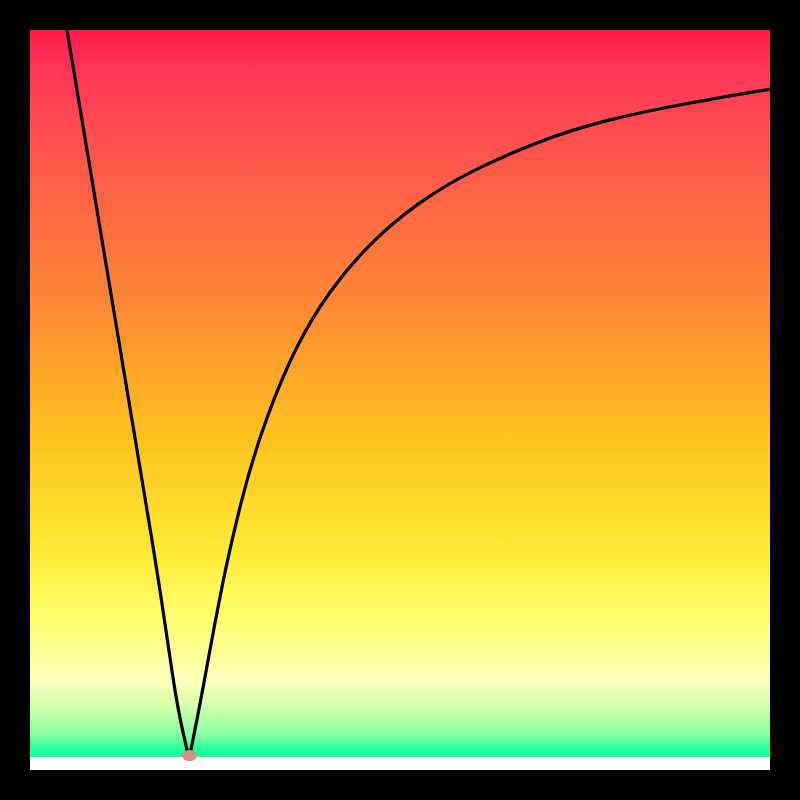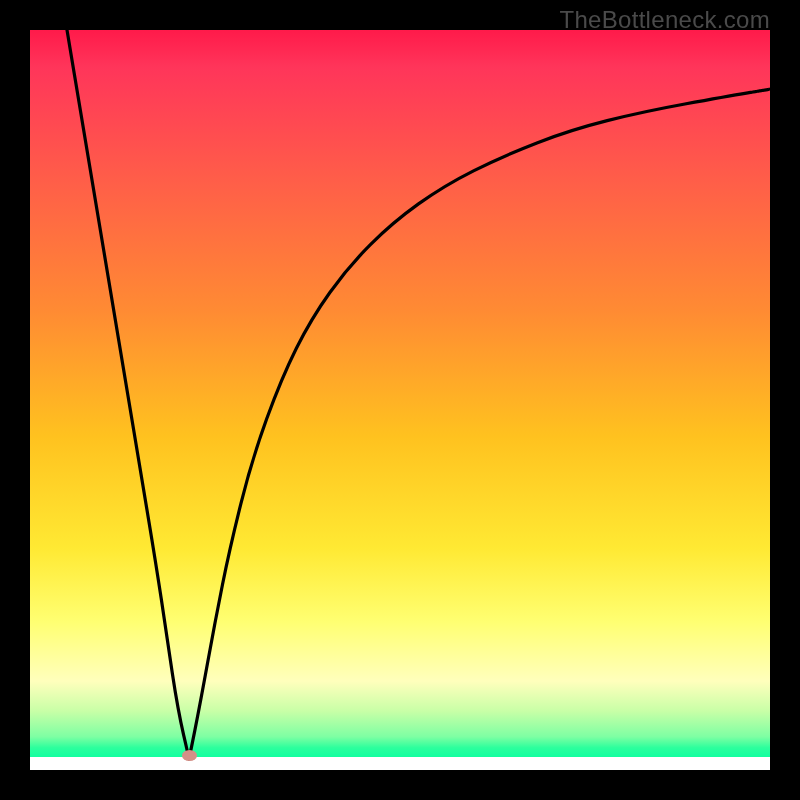--- a/index.html
+++ b/index.html
@@ -72,14 +72,13 @@
 
   <div class="plot-area"></div>
 
   <svg class="curve-svg" viewBox="0 0 740 740" preserveAspectRatio="none">
     <path id="left-path" fill="none" stroke="#000" stroke-width="3.2" stroke-linecap="round" d="M 37.0 0.0 Q 37.0 0.0 44.4 44.4 Q 51.8 88.8 59.2 133.2 Q 66.6 177.6 74.0 222.0 Q 81.4 266.4 88.8 310.8 Q 96.2 355.2 103.6 399.6 Q 111.0 444.0 118.4 488.4 Q 125.8 532.8 131.4 569.8 Q 136.9 606.8 142.4 643.8 Q 148.0 680.8 153.6 704.8 T 159.1 728.9"></path>
     <path id="right-path" fill="none" stroke="#000" stroke-width="3.2" stroke-linecap="round" d="M 159.1 728.9 Q 159.1 728.9 164.7 701.1 Q 170.2 673.4 177.6 632.7 Q 185.0 592.0 192.4 555.0 Q 199.8 518.0 210.9 473.6 Q 222.0 429.2 236.8 388.5 Q 251.6 347.8 266.4 318.2 Q 281.2 288.6 299.7 262.7 Q 318.2 236.8 340.4 214.6 Q 362.6 192.4 388.5 173.9 Q 414.4 155.4 444.0 140.6 Q 473.6 125.8 506.9 112.9 Q 540.2 99.9 577.2 90.6 Q 614.2 81.4 654.9 74.0 Q 695.6 66.6 717.8 62.9 T 740.0 59.2"></path>
   </svg>
 
   <div class="marker" id="marker" style="left: 181.6px; top: 749.7px; background: rgb(212, 143, 135);"></div>
 
-  <div class="watermark">TheBottleneck.com</div>
 </div>
 
 </body></html>

